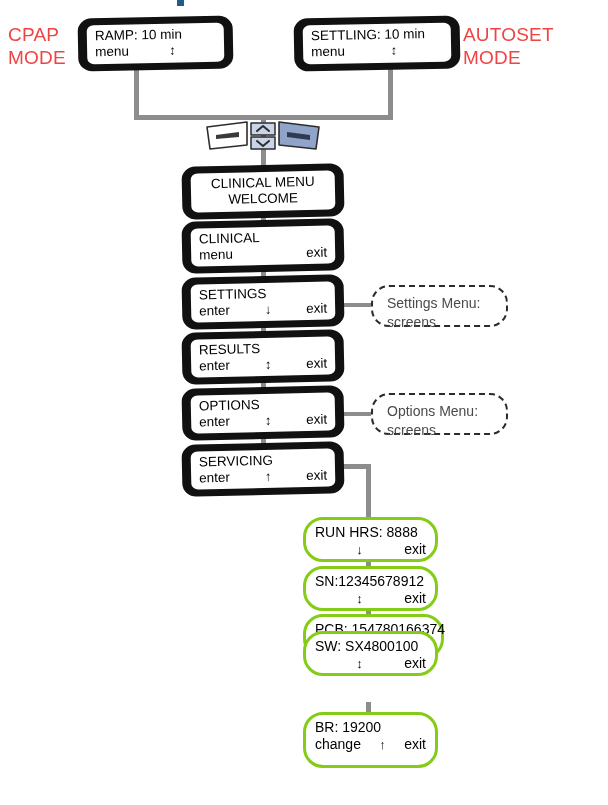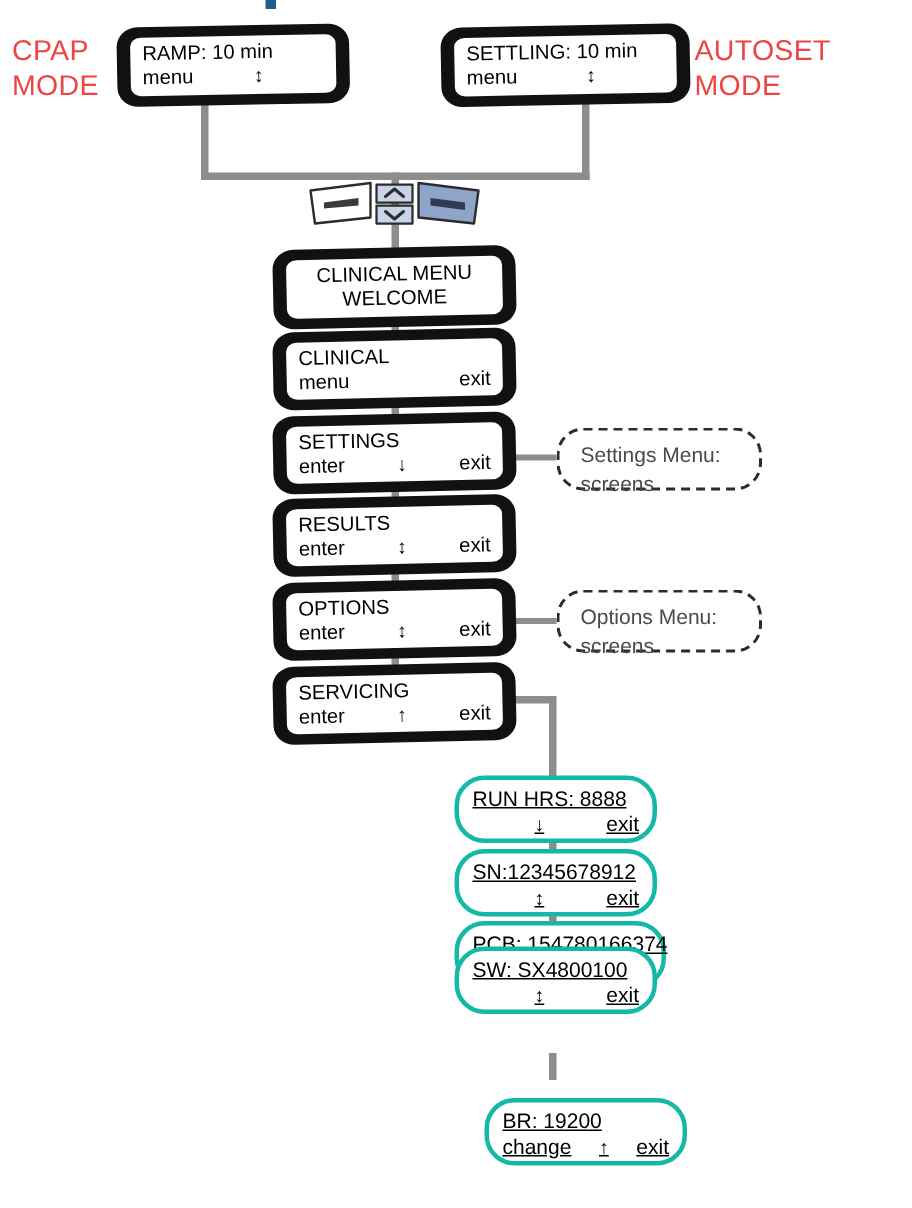--- a/index.html
+++ b/index.html
@@ -70,25 +70,24 @@
   .lcd-row .seg-mid.arrow { font-size: 13px; }
 
   
   .tilt-a { transform: rotate(-1.1deg); }
   .tilt-b { transform: rotate(-1.3deg); }
 
   
   .lcd-thin {
     position: absolute;
     background: #ffffff;
-    border: 3px solid #14b8a6;
+    border: 3px solid #84cc16;
     border-radius: 20px;
     box-sizing: border-box;
     padding: 4px 9px 3px 9px;
-    text-decoration: underline;
   }
   .lcd-thin .lcd-row { font-size: 14px; line-height: 17px; }
 
   
   .callout {
     position: absolute;
     border: 2.5px dashed #2b2b2b;
     border-radius: 18px;
     box-sizing: border-box;
     padding: 7px 14px;
@@ -327,21 +326,21 @@
     <div class="lcd-row top">
       <span class="seg-left">SW: SX4800100</span>
     </div>
     <div class="lcd-row">
       <span class="seg-left"></span>
       <span class="seg-mid arrow">↕</span>
       <span class="seg-right">exit</span>
     </div>
   </div>
 
-  <div class="lcd-thin" style="left:303px; top:732px; width:135px; height:45px;margin-left:20px;">
+  <div class="lcd-thin" style="left:303px; top:712px; width:135px; height:56px;">
     <div class="lcd-row top">
       <span class="seg-left">BR: 19200</span>
     </div>
     <div class="lcd-row">
       <span class="seg-left">change</span>
       <span class="seg-mid arrow">↑</span>
       <span class="seg-right">exit</span>
     </div>
   </div>
 

